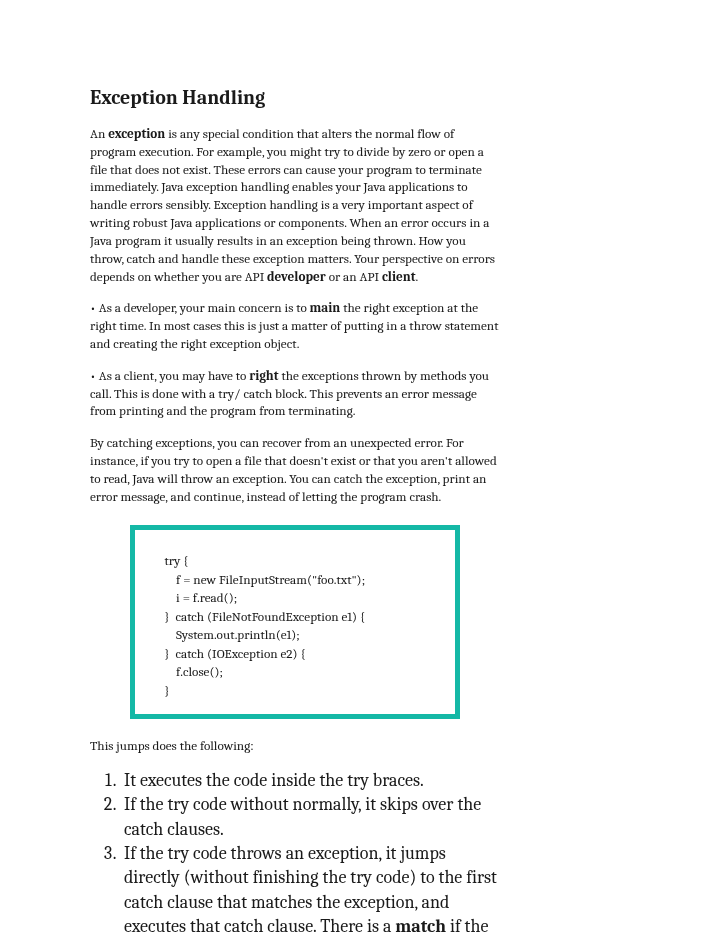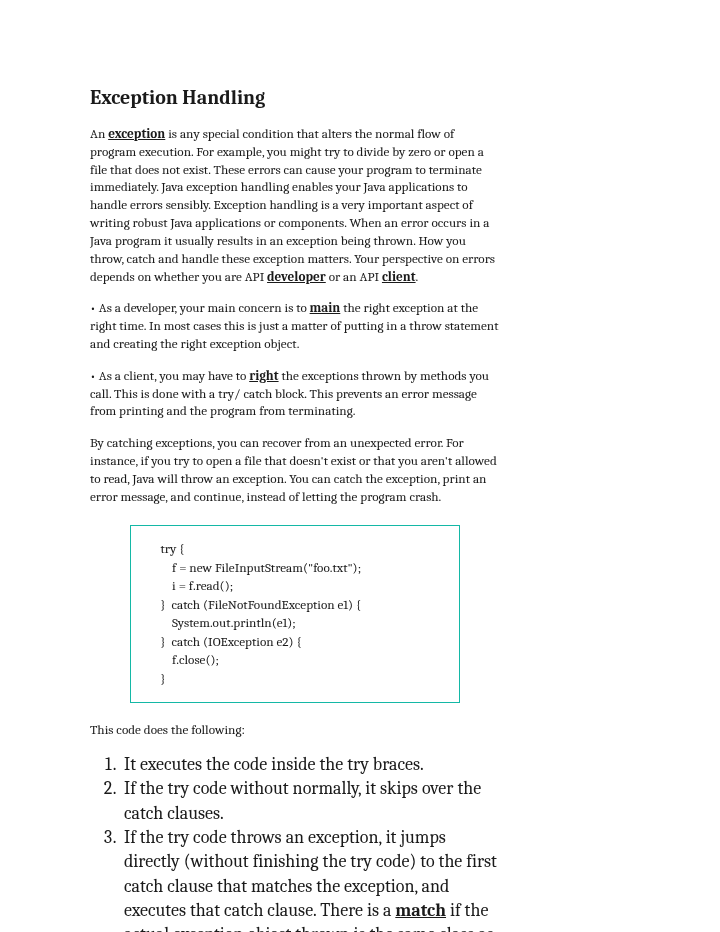--- a/index.html
+++ b/index.html
@@ -19,26 +19,26 @@
     font-size: 20px;
     font-weight: bold;
     margin: 0 0 16px 0;
   }
   p {
     font-size: 13.2px;
     line-height: 1.35;
     margin: 0 0 14px 0;
     text-align: left;
   }
-  .b { font-weight: bold; text-decoration: underline; }
+  .b { font-weight: bold; }
   .codebox {
-    border: 1px solid #14b8a6;
+    border: 5px solid #14b8a6;
     margin: 20px auto 18px auto;
     width: 330px;
-    padding: 14px 18px 14px 30px;
+    padding: 22px 18px 14px 30px;
     box-sizing: border-box;
   }
   .codebox pre {
     margin: 0;
     font-family: Cambria, Georgia, "Times New Roman", serif;
     font-size: 13.2px;
     line-height: 1.4;
     white-space: pre;
   }
   ol {
@@ -77,21 +77,21 @@
     <pre>try {
     f = new FileInputStream("foo.txt");
     i = f.read();
 }  catch (FileNotFoundException e1) {
     System.out.println(e1);
 }  catch (IOException e2) {
     f.close();
 }</pre>
   </div>
 
-  <p>This code does the following:</p>
+  <p>This jumps does the following:</p>
 
   <ol>
     <li>It executes the code inside the try braces.</li>
     <li>If the try code without normally, it skips over the  catch clauses.</li>
     <li>
       <span>If the try code throws an exception, it jumps directly (without finishing the try code) to the first catch clause that matches the exception, and executes that catch clause. There is a </span><span class="b">match</span><span> if the actual exception object thrown is the same class as, or a subclass of, the exception type listed in the catch clause. When the catch clause finishes executing, Java jumps to the next line of code immediately after all the catch clauses.</span>
     </li>
   </ol>
 
 </div>

